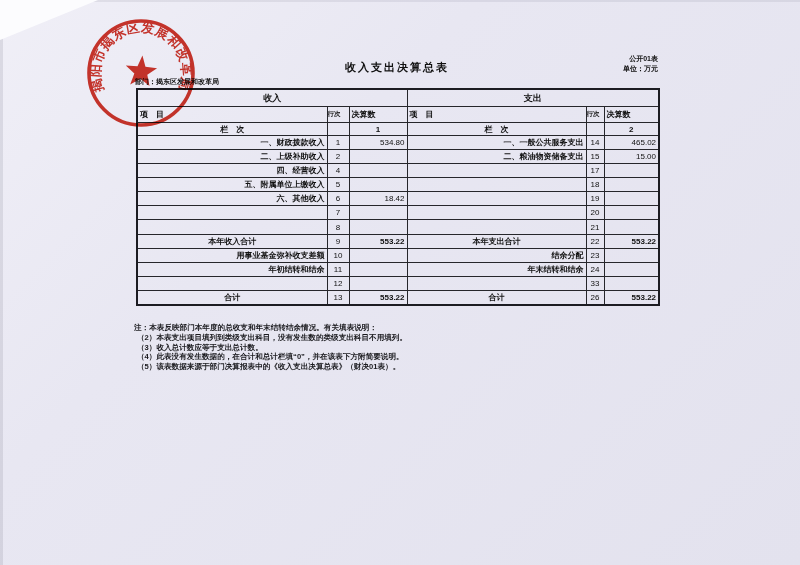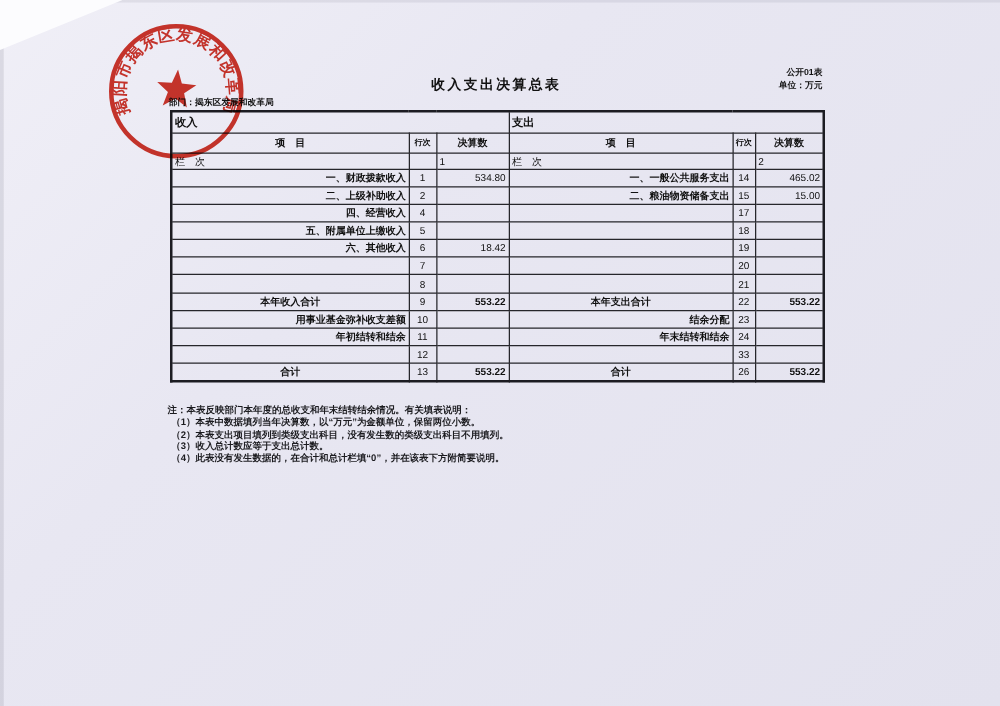--- a/index.html
+++ b/index.html
@@ -14,23 +14,23 @@
     clip-path:polygon(0 0,100% 0,0 100%);}
   .page-title{position:absolute;left:136px;top:60px;width:522px;text-align:center;
     font-size:11px;font-weight:bold;letter-spacing:2px;}
   .meta-block{position:absolute;left:400px;top:54px;width:258px;text-align:right;
     font-size:7px;font-weight:bold;line-height:9.5px;}
   .dept-label{position:absolute;left:135px;top:77px;font-size:7px;font-weight:bold;}
   table.acct{position:absolute;left:136px;top:88px;width:522px;height:218px;
     border-collapse:collapse;table-layout:fixed;border:2px solid #1c1c22;background:transparent;}
   table.acct td{border:1px solid #26262b;padding:0 2px;font-size:8px;overflow:hidden;
     white-space:nowrap;height:13px;}
-  tr.hdr1 td{height:16px;font-size:9px;font-weight:bold;}
-  tr.hdr2 td{height:15px;font-weight:bold;text-align:center;}
-  tr.hdr3 td{height:12px;font-weight:normal;}
+  tr.hdr1 td{height:16px;font-size:9px;font-weight:bold;text-align:center;}
+  tr.hdr2 td{height:15px;font-weight:bold;}
+  tr.hdr3 td{height:12px;font-weight:bold;text-align:center;}
   td.div-l{border-left:2px solid #1c1c22;}
   td.lbl{text-align:right;padding-left:4px;font-weight:bold;}
   td.lbl.total{text-align:center;padding-left:2px;}
   td.lbl.sub{padding-left:36px;}
   td.line-no{text-align:center;font-size:7px;padding:0;}
   td.amt{text-align:right;padding-right:3px;}
   td.amt.bold{font-weight:bold;}
   .notes{position:absolute;left:134px;top:323px;font-size:7.6px;line-height:9.8px;
     font-weight:bold;color:#1b1b1f;}
   .notes .nline{white-space:nowrap;}
@@ -179,24 +179,24 @@
         <td class="amt bold">553.22</td>
         <td class="lbl total div-l">合计</td>
         <td class="line-no">26</td>
         <td class="amt bold">553.22</td>
       </tr>
     </tbody>
 </table>
 
 <div class="notes">
   <div class="nline">注：本表反映部门本年度的总收支和年末结转结余情况。有关填表说明：</div>
-  <div class="nline indent">（1）本表中数据填列当年决算数，以“万元”为金额单位，保留两位小数。</div>
   <div class="nline indent">（2）本表支出项目填列到类级支出科目，没有发生数的类级支出科目不用填列。</div>
   <div class="nline indent">（3）收入总计数应等于支出总计数。</div>
   <div class="nline indent">（4）此表没有发生数据的，在合计和总计栏填“0”，并在该表下方附简要说明。</div>
+  <div class="nline indent">（5）该表数据来源于部门决算报表中的《收入支出决算总表》（财决01表）。</div>
 </div>
 
 <svg id="stamp" width="118" height="118" viewBox="0 0 118 118">
   <defs>
     <path id="stampArc" d="M 21.8 76.3 A 41 41 0 1 1 96.2 76.3" fill="none"></path>
   </defs>
   <circle cx="59" cy="59" r="52" fill="none" stroke="#cf271c" stroke-width="3.6"></circle>
   <polygon points="59,41.5 63,52.5 74.7,52.9 65.5,60.1 68.7,71.3 59,64.8 49.3,71.3 52.5,60.1 43.3,52.9 55,52.5" fill="#cf271c" transform="rotate(5 59 58)"></polygon>
   <text font-size="13" font-weight="bold" fill="#cf271c" letter-spacing="0.6" font-family="Liberation Sans, sans-serif">
     <textPath id="stamp-textpath" href="#stampArc" startOffset="0">揭阳市揭东区发展和改革局</textPath>

